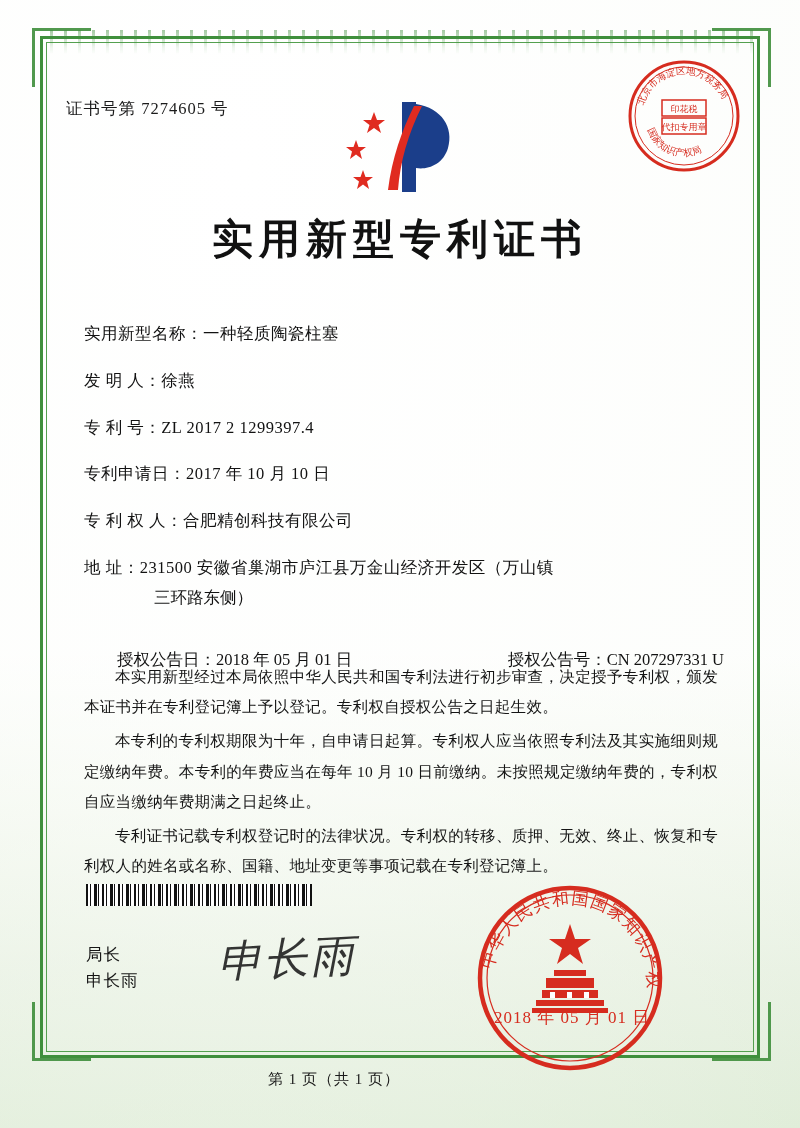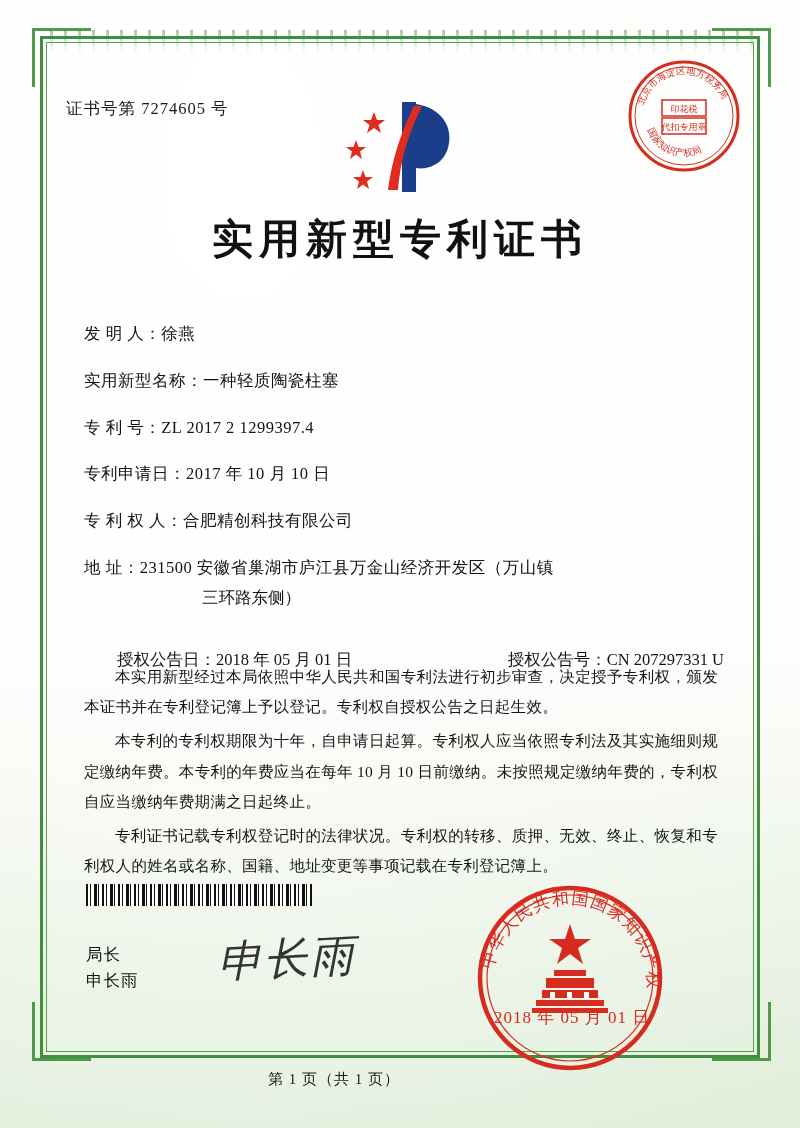--- a/index.html
+++ b/index.html
@@ -146,21 +146,21 @@
     letter-spacing: 0.5px;
   }
   .field-value {
     flex: 1 1 auto;
     letter-spacing: 0.5px;
   }
   .field-value.wrap {
     max-width: 520px;
   }
   .addr-second {
-    margin-left: 118px;
+    margin-left: 70px;
     margin-top: -16px;
     margin-bottom: 20px;
     font-size: 16.5px;
     color: #121212;
   }
 
   
   .row-two {
     display: flex;
     font-size: 16.5px;
@@ -306,26 +306,26 @@
       <text font-size="9.5" fill="#d62c1f" font-family="'Liberation Serif',serif">
         <textPath href="#arcBot" startOffset="10%">国家知识产权局</textPath>
       </text>
     </svg>
   </div>
 
   <div class="doc-title">实用新型专利证书</div>
 
   <div class="fields">
     <div class="field-row">
+      <span class="field-label">实用新型名称：</span>
+      <span class="field-value">一种轻质陶瓷柱塞</span>
+    </div>
+    <div class="field-row">
       <span class="field-label">发 明 人：</span>
       <span class="field-value">徐燕</span>
-    </div>
-    <div class="field-row">
-      <span class="field-label">实用新型名称：</span>
-      <span class="field-value">一种轻质陶瓷柱塞</span>
     </div>
     <div class="field-row">
       <span class="field-label">专 利 号：</span>
       <span class="field-value">ZL 2017 2 1299397.4</span>
     </div>
     <div class="field-row">
       <span class="field-label">专利申请日：</span>
       <span class="field-value">2017 年 10 月 10 日</span>
     </div>
     <div class="field-row">

